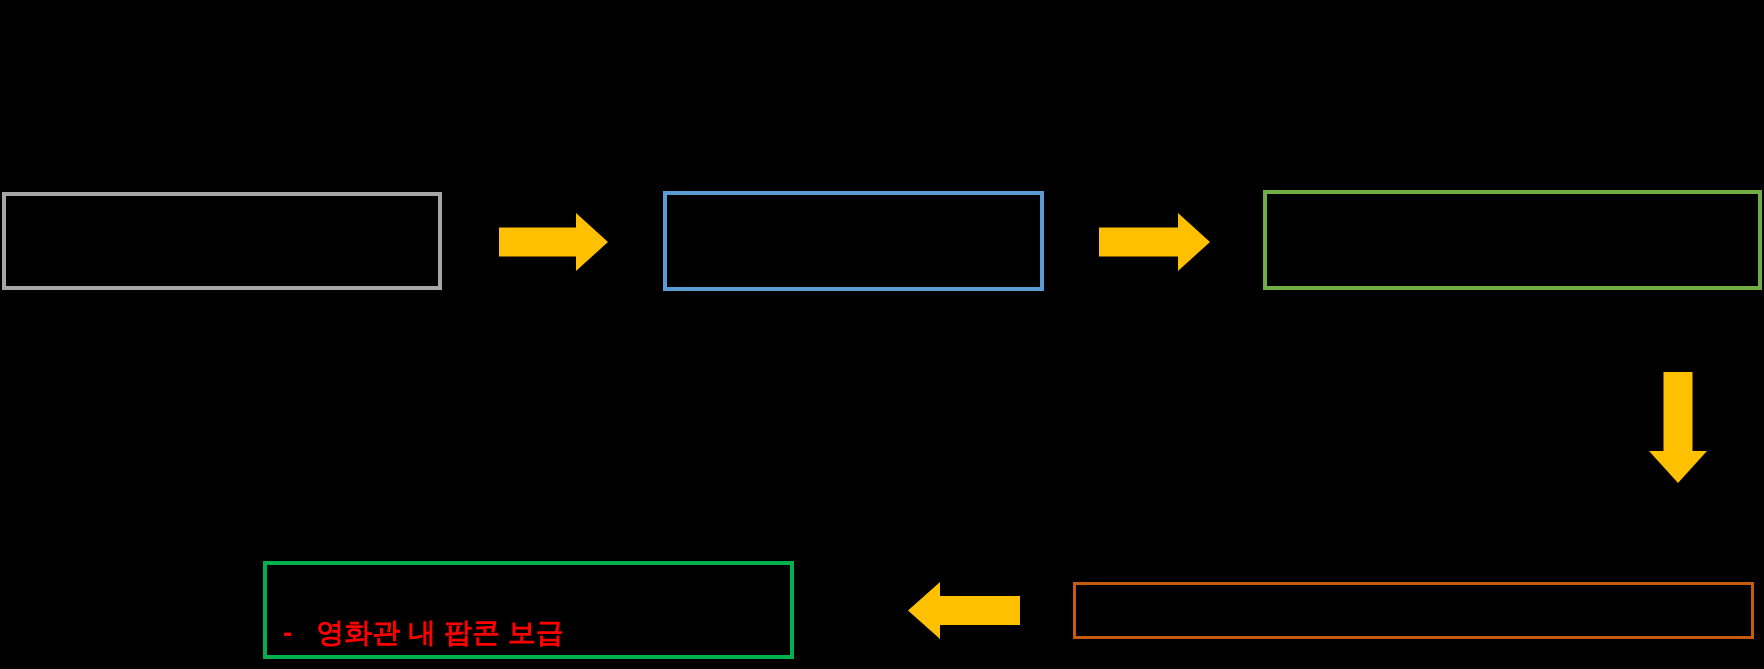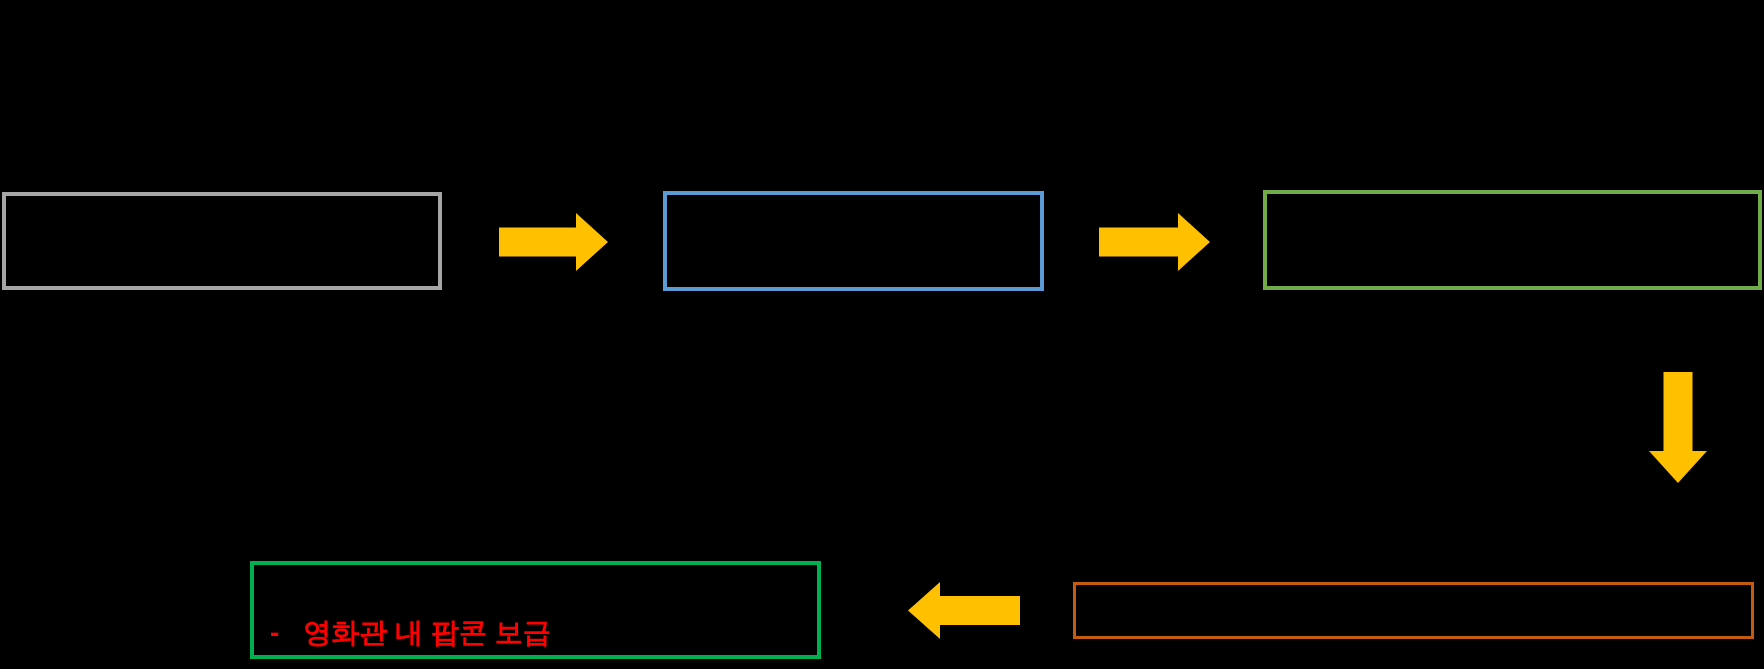--- a/index.html
+++ b/index.html
@@ -22,21 +22,21 @@
   .flow-box {
     position: absolute;
     box-sizing: border-box;
     background: transparent;
     border-style: solid;
   }
   #box-step-1 { left: 2px;    top: 192px; width: 440px; height: 98px;  border-width: 4px; }
   #box-step-2 { left: 663px;  top: 191px; width: 381px; height: 100px; border-width: 4px; }
   #box-step-3 { left: 1263px; top: 190px; width: 499px; height: 100px; border-width: 4px; }
   #box-step-4 { left: 1073px; top: 582px; width: 681px; height: 57px;  border-width: 3px; }
-  #box-step-5 { left: 250px;  top: 561px; width: 571px; height: 98px;  border-width: 4px; }
+  #box-step-5 { left: 263px;  top: 561px; width: 531px; height: 98px;  border-width: 4px; }
 
   .arrow {
     position: absolute;
     display: block;
   }
   #arrow-1 { left: 499px;  top: 213px; }
   #arrow-2 { left: 1099px; top: 213px; }
   #arrow-3 { left: 1649px; top: 372px; }
   #arrow-4 { left: 908px;  top: 582px; }
 

